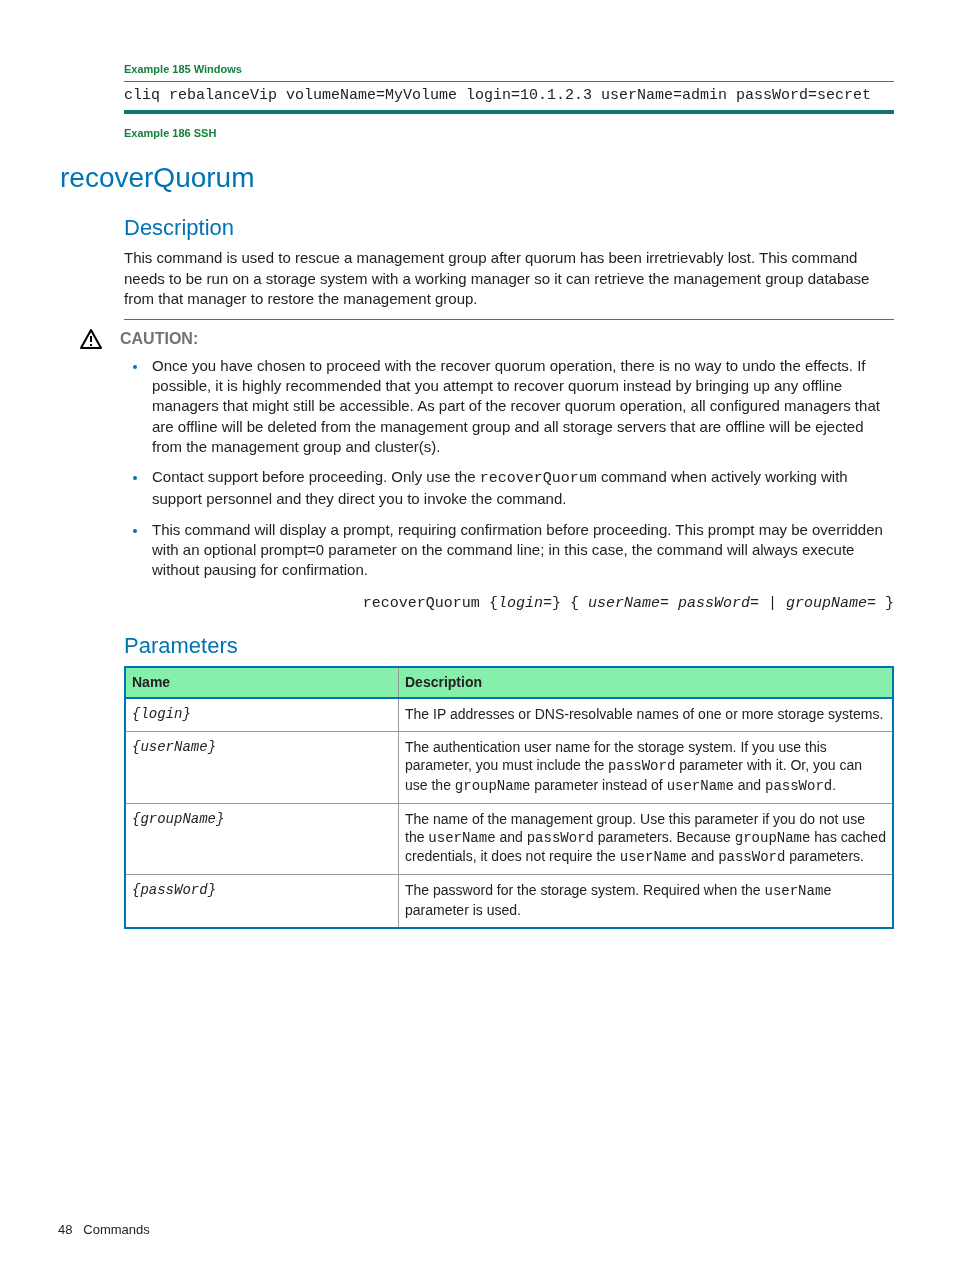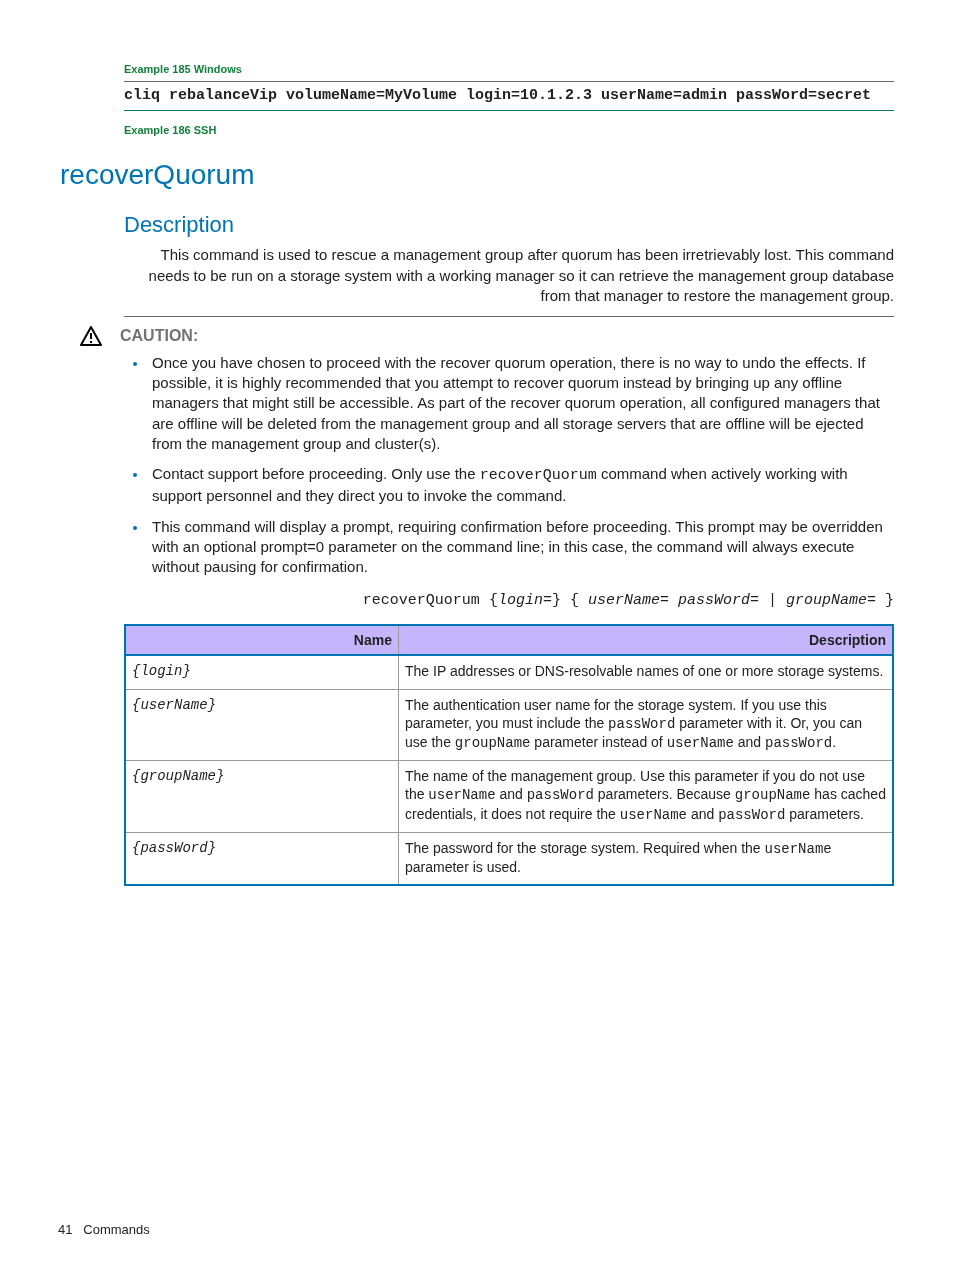--- a/index.html
+++ b/index.html
@@ -17,26 +17,25 @@
   .example-title {
     color: #15803d;
     font-weight: bold;
     font-size: 11px;
     margin: 6px 0 4px 0;
   }
   .code-block {
     font-family: "Courier New", monospace;
     font-size: 15px;
     border-top: 1px solid #666;
-    border-bottom: 1px solid #0f766e;
+    border-bottom: 4px solid #0f766e;
     padding: 4px 0;
     margin: 2px 0 12px 0;
     white-space: pre-wrap;
     word-break: break-word;
-    font-weight: bold;
   }
   .code-block-single {
     font-family: "Courier New", monospace;
     font-size: 15px;
     border-bottom: 1px solid #666;
     padding: 2px 0;
     margin: 2px 0 12px 0;
   }
   h1.page-heading {
     color: #0073b3;
@@ -46,21 +45,20 @@
     margin-left: -64px;
   }
   h2.section-heading {
     color: #0073b3;
     font-weight: normal;
     font-size: 22px;
     margin: 16px 0 6px 0;
   }
   .body-text {
     margin: 4px 0 10px 0;
-    text-align: right;
   }
   .hr {
     border: none;
     border-top: 1px solid #666;
     margin: 8px 0;
   }
   .caution-row {
     display: flex;
     align-items: flex-start;
     margin-top: 6px;
@@ -96,27 +94,27 @@
     text-align: right;
   }
   .syntax-line i { font-style: italic; }
   table.params {
     width: 100%;
     border-collapse: collapse;
     margin-top: 6px;
     font-size: 14px;
   }
   table.params th {
-    text-align: right;
+    text-align: left;
     font-weight: bold;
     border-top: 2px solid #0073b3;
     border-bottom: 2px solid #0073b3;
     border-right: 1px solid #999;
     padding: 5px 6px;
-    background: #c4b5fd;
+    background: #86efac;
   }
   table.params th:last-child, table.params td:last-child {
     border-right: 2px solid #0073b3;
   }
   table.params th:first-child, table.params td:first-child {
     border-left: 2px solid #0073b3;
   }
   table.params td {
     vertical-align: top;
     border-bottom: 1px solid #999;
@@ -176,20 +174,21 @@
           <li>Contact support before proceeding. Only use the <span class="mono">recoverQuorum</span> command when actively working with support personnel and they direct you to invoke the command.</li>
           <li>This command will display a prompt, requiring confirmation before proceeding. This prompt may be overridden with an optional prompt=0 parameter on the command line; in this case, the command will always execute without pausing for confirmation.</li>
         </ul>
     </div>
   </div>
 
   <div class="syntax-line">
     <span>recoverQuorum</span> {<i>login=</i>} { <i>userName= passWord=</i><span> | </span><i>groupName=</i> }
   </div>
 
+  <h2 class="section-heading">Parameters</h2>
 
   <table class="params">
     <thead>
       <tr>
         <th>Name</th>
         <th>Description</th>
       </tr>
     </thead>
     <tbody id="params-body">
         <tr>
@@ -207,14 +206,14 @@
         <tr>
           <td class="name-cell">{<i>passWord</i>}</td>
           <td>The password for the storage system. Required when the <span class="mono">userName</span> parameter is used.</td>
         </tr>
       </tbody>
   </table>
 
 </div>
 
 <div class="footer">
-  <span>41</span>&nbsp;&nbsp;&nbsp;<span>Commands</span>
+  <span>48</span>&nbsp;&nbsp;&nbsp;<span>Commands</span>
 </div>
 
 </body></html>

